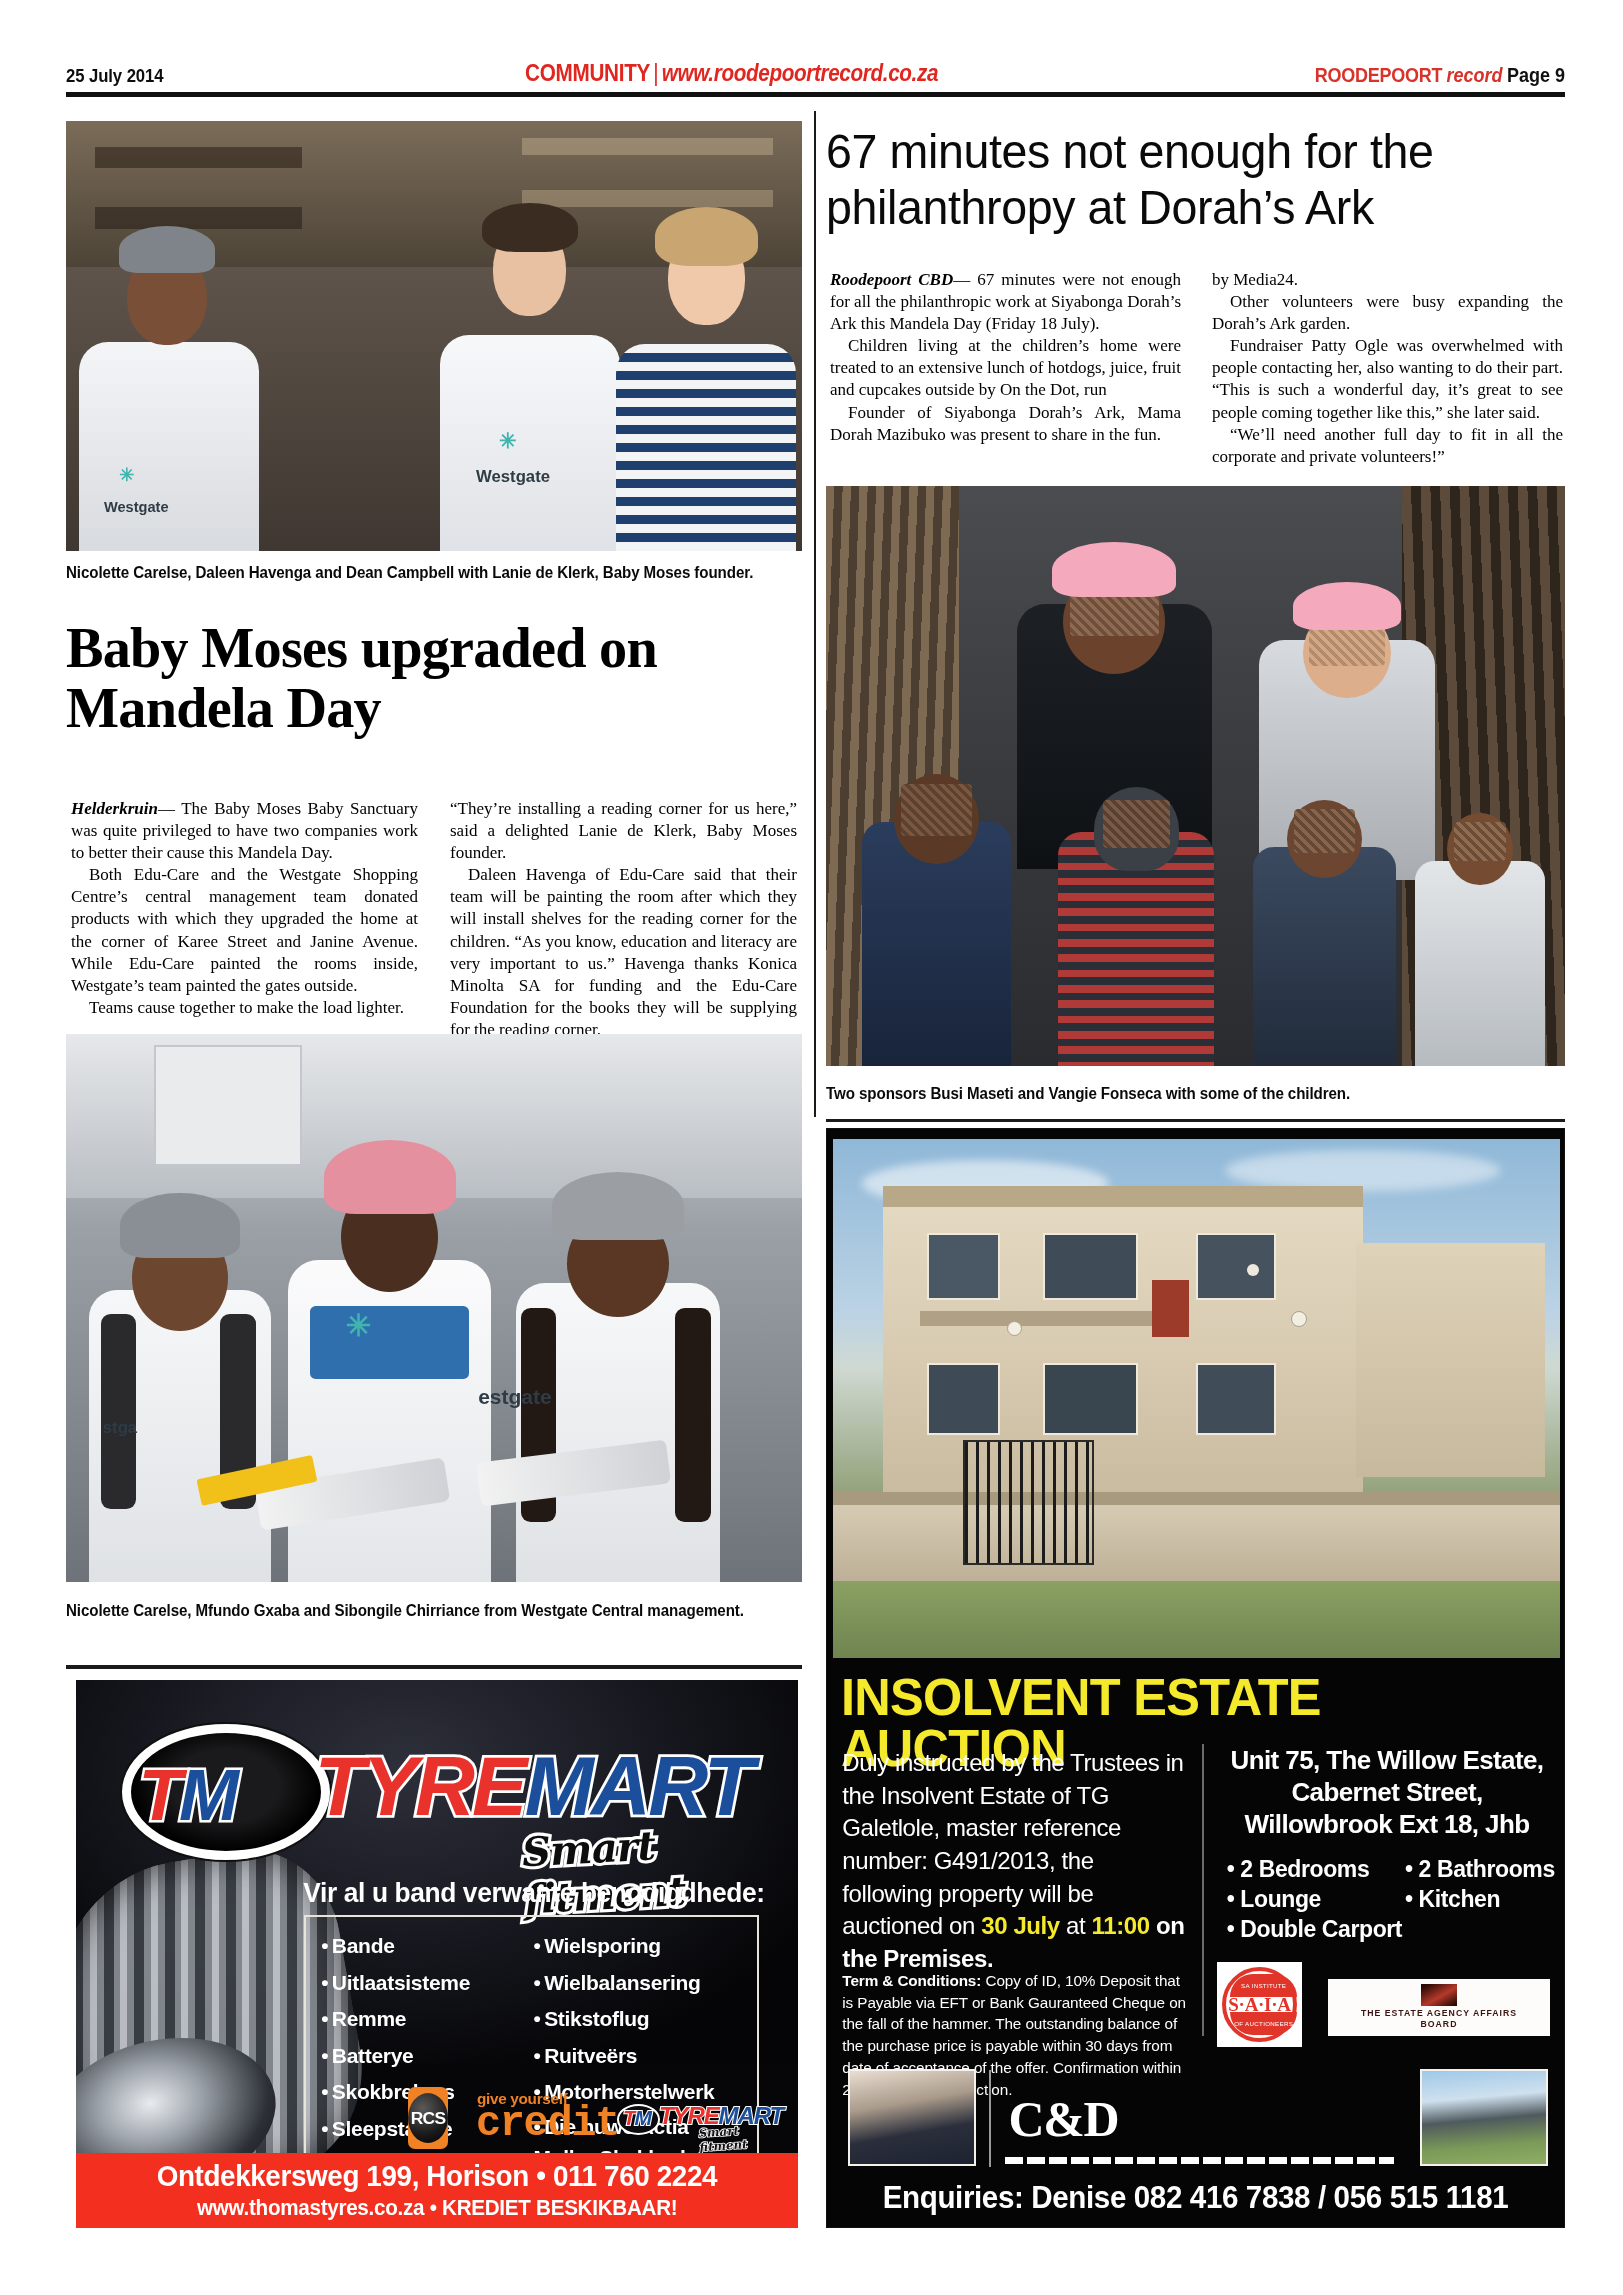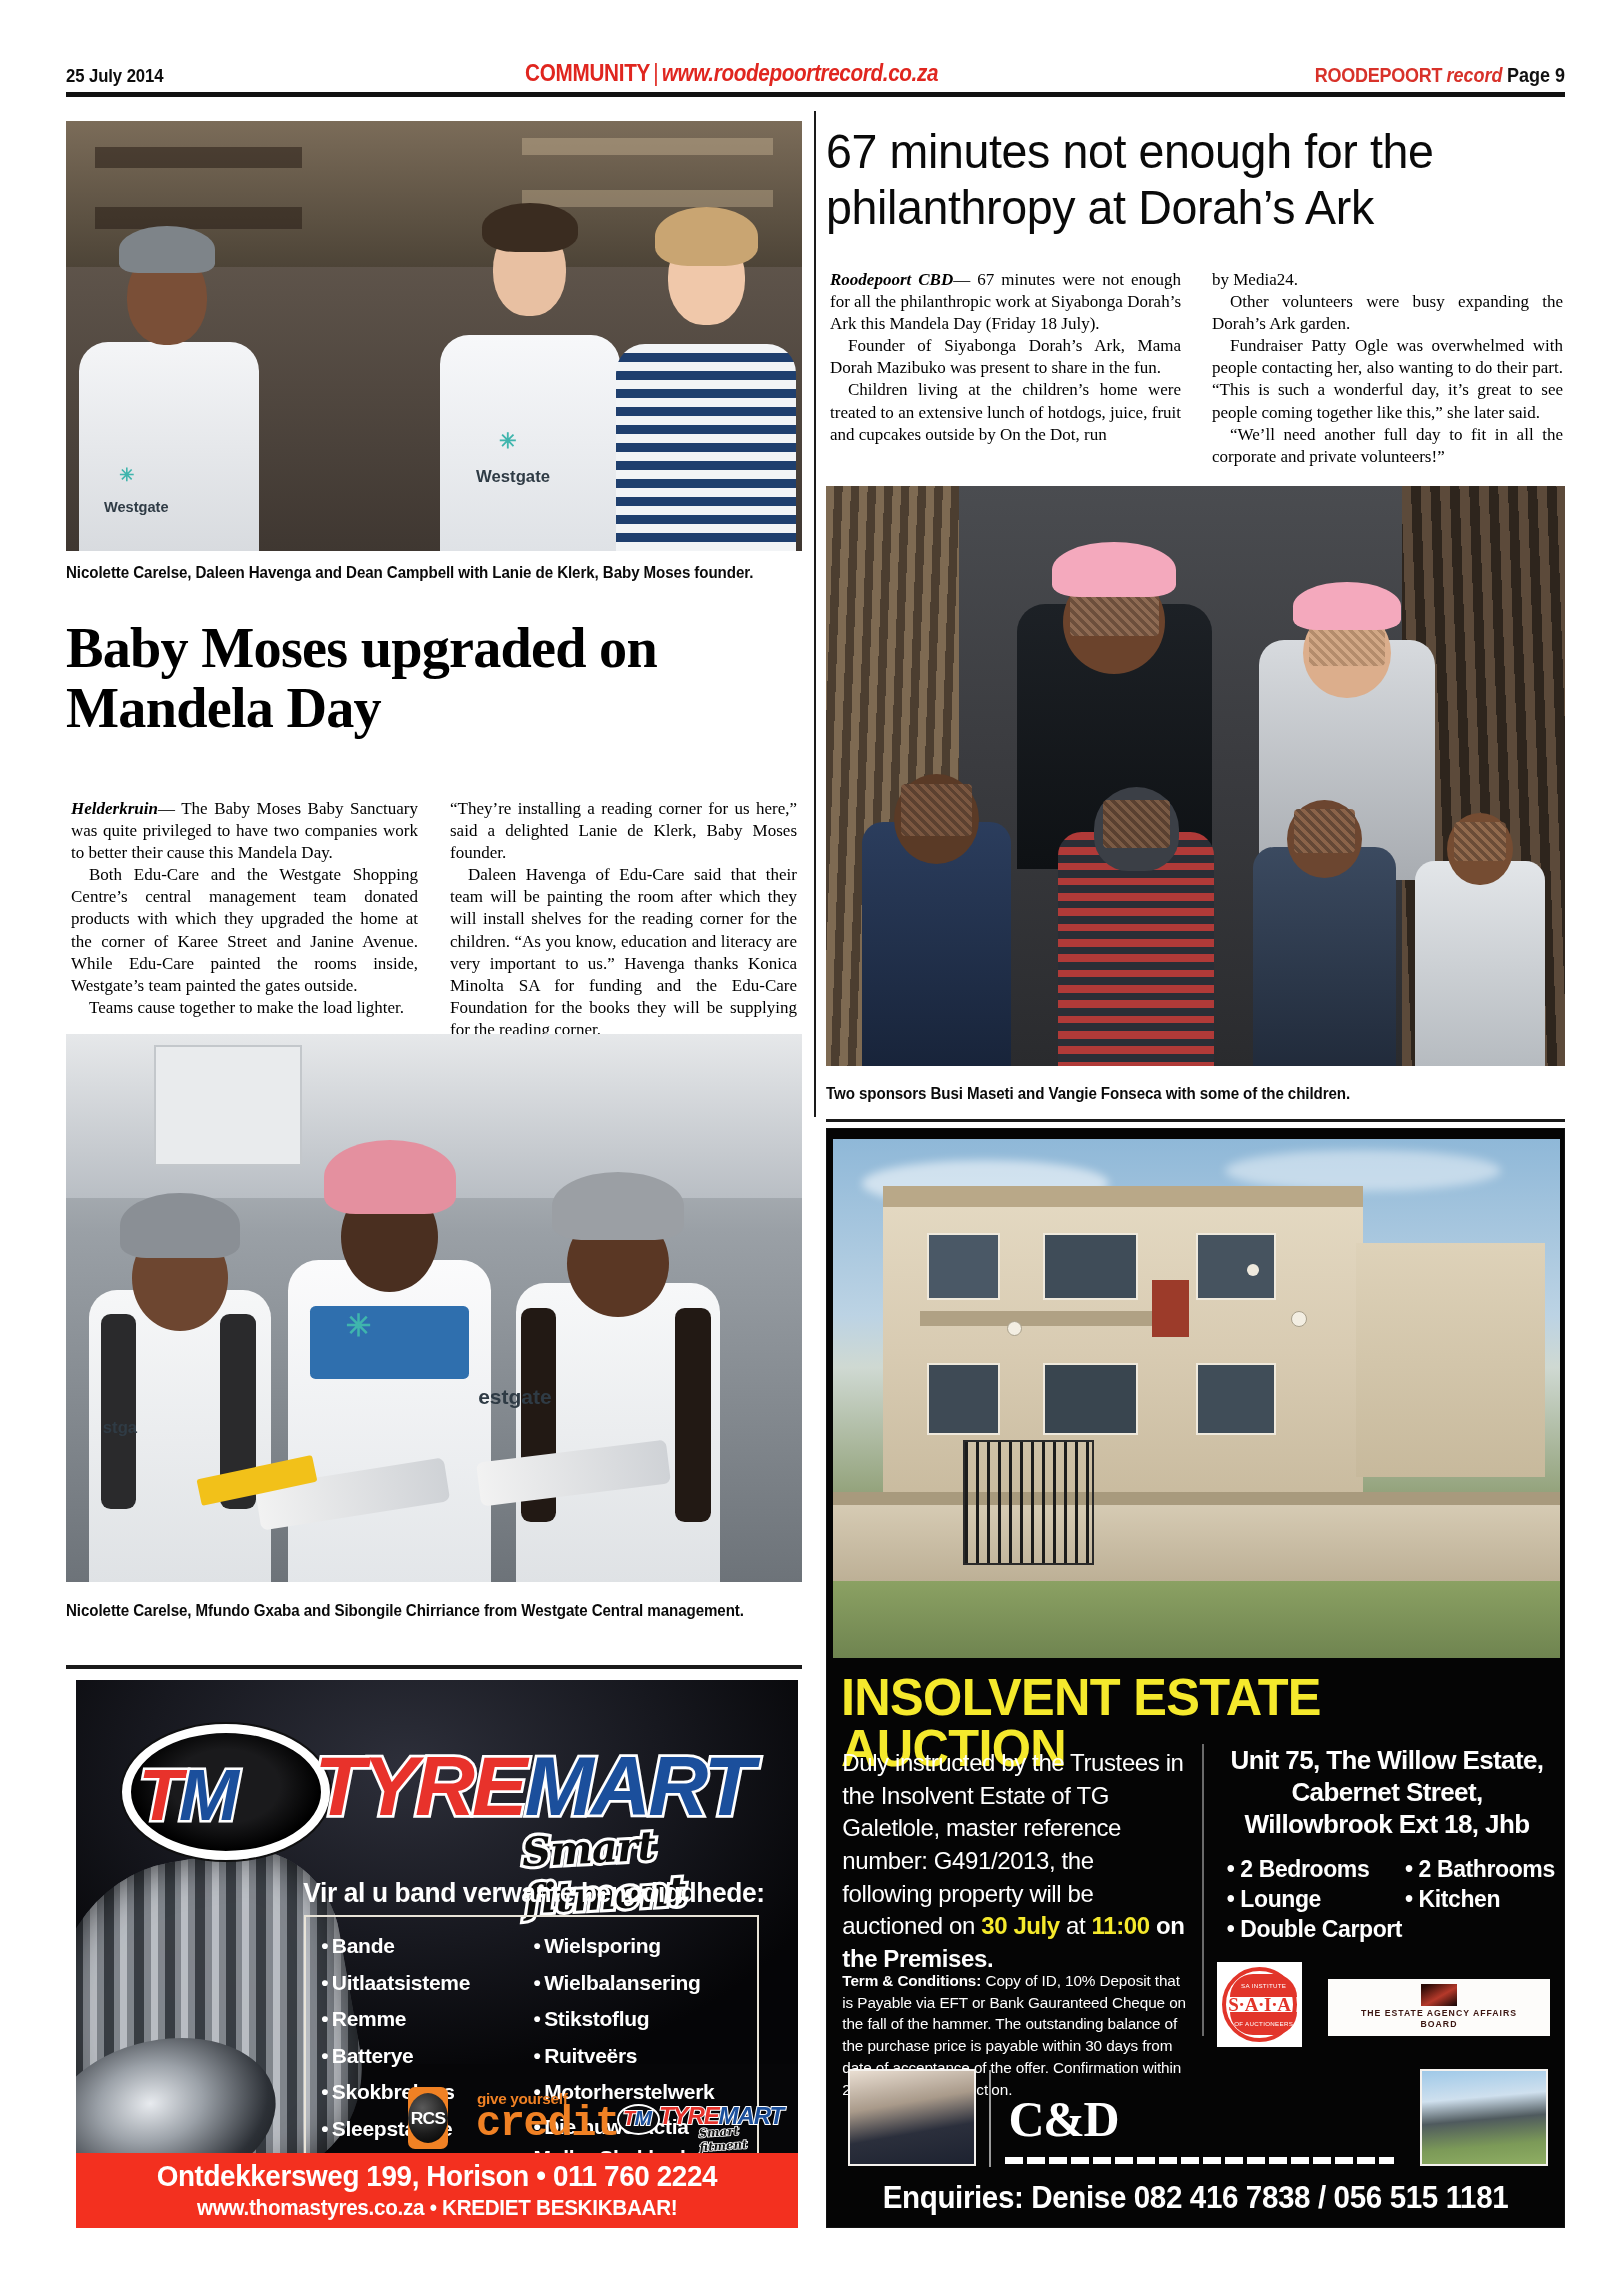--- a/index.html
+++ b/index.html
@@ -427,22 +427,22 @@
   </div>
   <div class="bodytext" id="body-baby-2">
     <p class="first">“They’re installing a reading corner for us here,” said a delighted Lanie de Klerk, Baby Moses founder.</p>
     <p>Daleen Havenga of Edu-Care said that their team will be painting the room after which they will install shelves for the reading corner for the children. “As you know, education and literacy are very important to us.” Havenga thanks Konica Minolta SA for funding and the Edu-Care Foundation for the books they will be supplying for the reading corner.</p>
   </div>
 
   <div id="headline-67">67 minutes not enough for the philanthropy at Dorah’s Ark</div>
 
   <div class="bodytext" id="body-67-1">
     <p class="first"><span class="dateline">Roodepoort CBD</span><span>—</span><span> 67 minutes were not enough for all the philanthropic work at Siyabonga Dorah’s Ark this Mandela Day (Friday 18 July).</span></p>
+    <p>Children living at the children’s home were treated to an extensive lunch of hotdogs, juice, fruit and cupcakes outside by On the Dot, run</p>
     <p>Founder of Siyabonga Dorah’s Ark, Mama Dorah Mazibuko was present to share in the fun.</p>
-    <p>Children living at the children’s home were treated to an extensive lunch of hotdogs, juice, fruit and cupcakes outside by On the Dot, run</p>
   </div>
   <div class="bodytext" id="body-67-2">
     <p class="first">by Media24.</p>
     <p>Other volunteers were busy expanding the Dorah’s Ark garden.</p>
     <p>Fundraiser Patty Ogle was overwhelmed with people contacting her, also wanting to do their part. “This is such a wonderful day, it’s great to see people coming together like this,” she later said.</p>
     <p>“We’ll need another full day to fit in all the corporate and private volunteers!”</p>
   </div>
 
   <div class="photo" id="photo-dorah">
     <div style="position:absolute;inset:0;background:linear-gradient(180deg,#4a4c50 0%,#3a3b3f 48%,#2a2b2e 100%);"></div>

